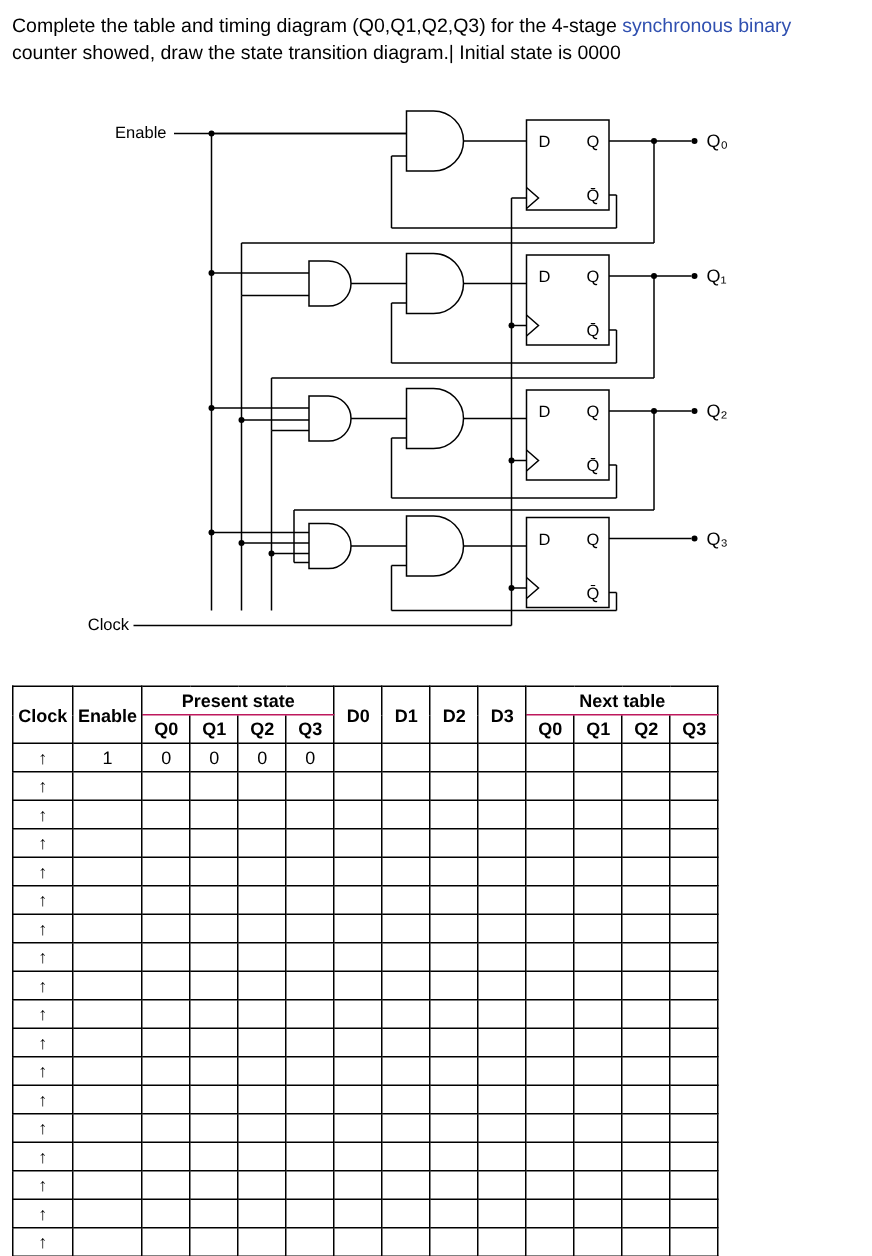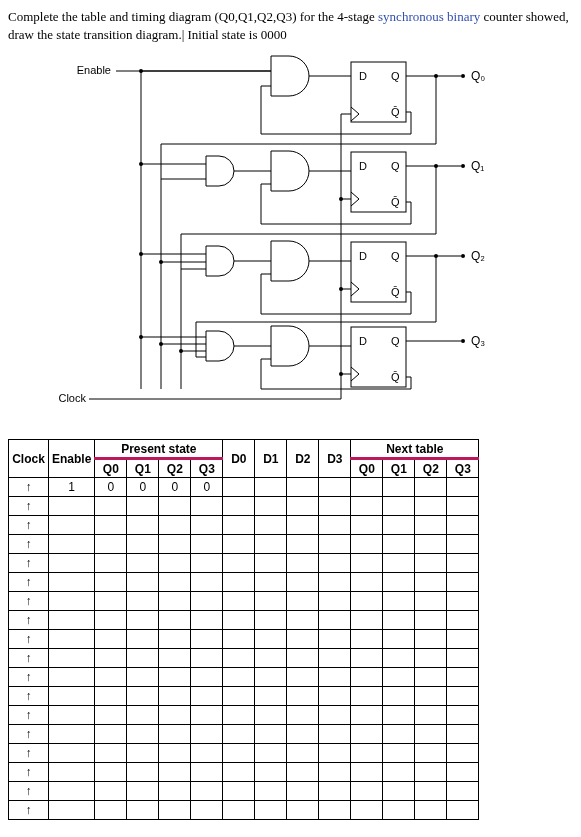--- a/index.html
+++ b/index.html
@@ -5,22 +5,22 @@
     * { box-sizing: border-box; margin: 0; padding: 0; }
     body {
       font-family: Arial, sans-serif;
       font-size: 13px;
       color: #000;
       background: #fff;
       width: 581px;
       padding: 8px;
     }
     .prompt {
+      margin-bottom: 18px;
       line-height: 1.4;
-      font-family: Liberation Serif, serif;
     }
     .synchronous { color: #3050b0; }
     .circuit-area {
       position: relative;
       width: 520px;
       height: 380px;
       margin: 0 auto 15px auto;
     }
     .circuit-area svg {
       width: 100%;
@@ -34,21 +34,21 @@
       font-size: 12px;
     }
     th, td {
       border: 1px solid #000;
       text-align: center;
       height: 19px;
       min-width: 32px;
       padding: 0 3px;
     }
     th.group {
-      border-bottom: 3px solid #be185d;
+      border-bottom: 1px solid #be185d;
     }
     .arrow-cell { width: 40px; }
   </style>
 </head>
 <body>
 
 <div class="prompt">
   <span>Complete the table and timing diagram (Q0,Q1,Q2,Q3) for the 4-stage </span><span class="synchronous">synchronous binary</span><span> counter showed, draw the state transition diagram.| Initial state is 0000</span>
 </div>
 

